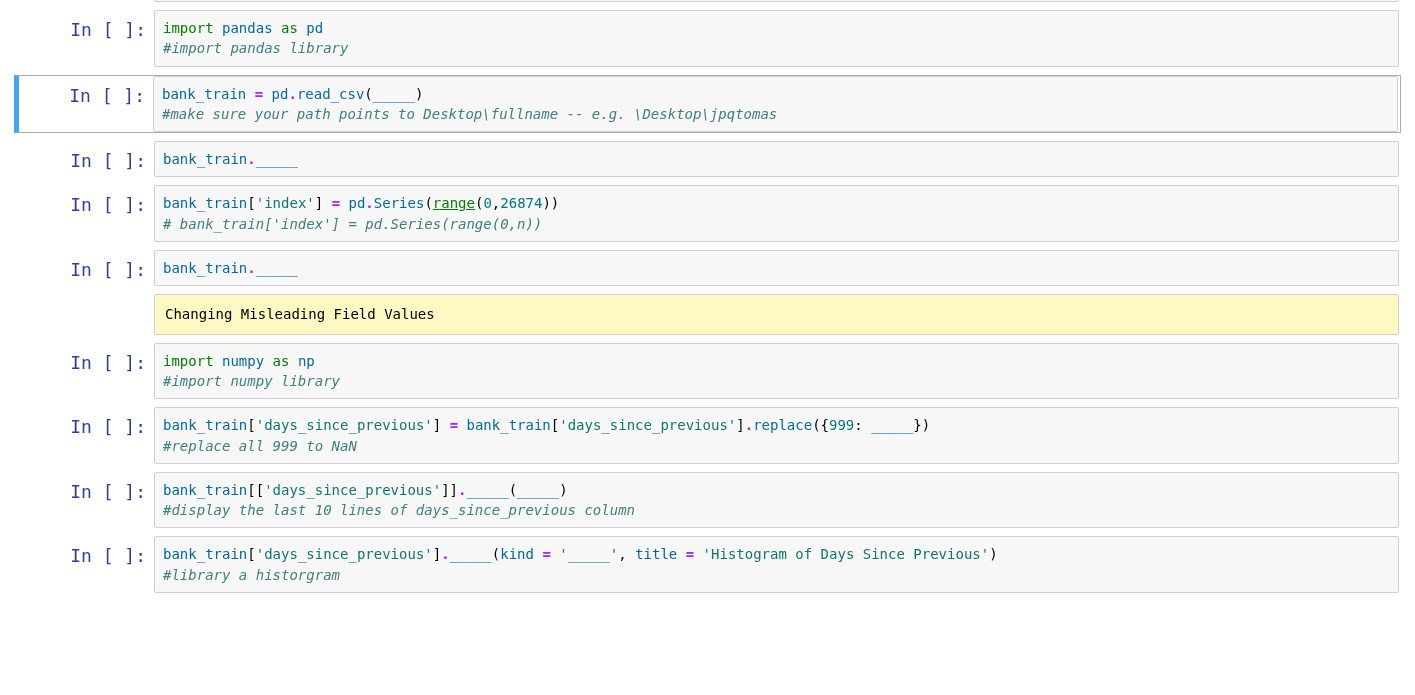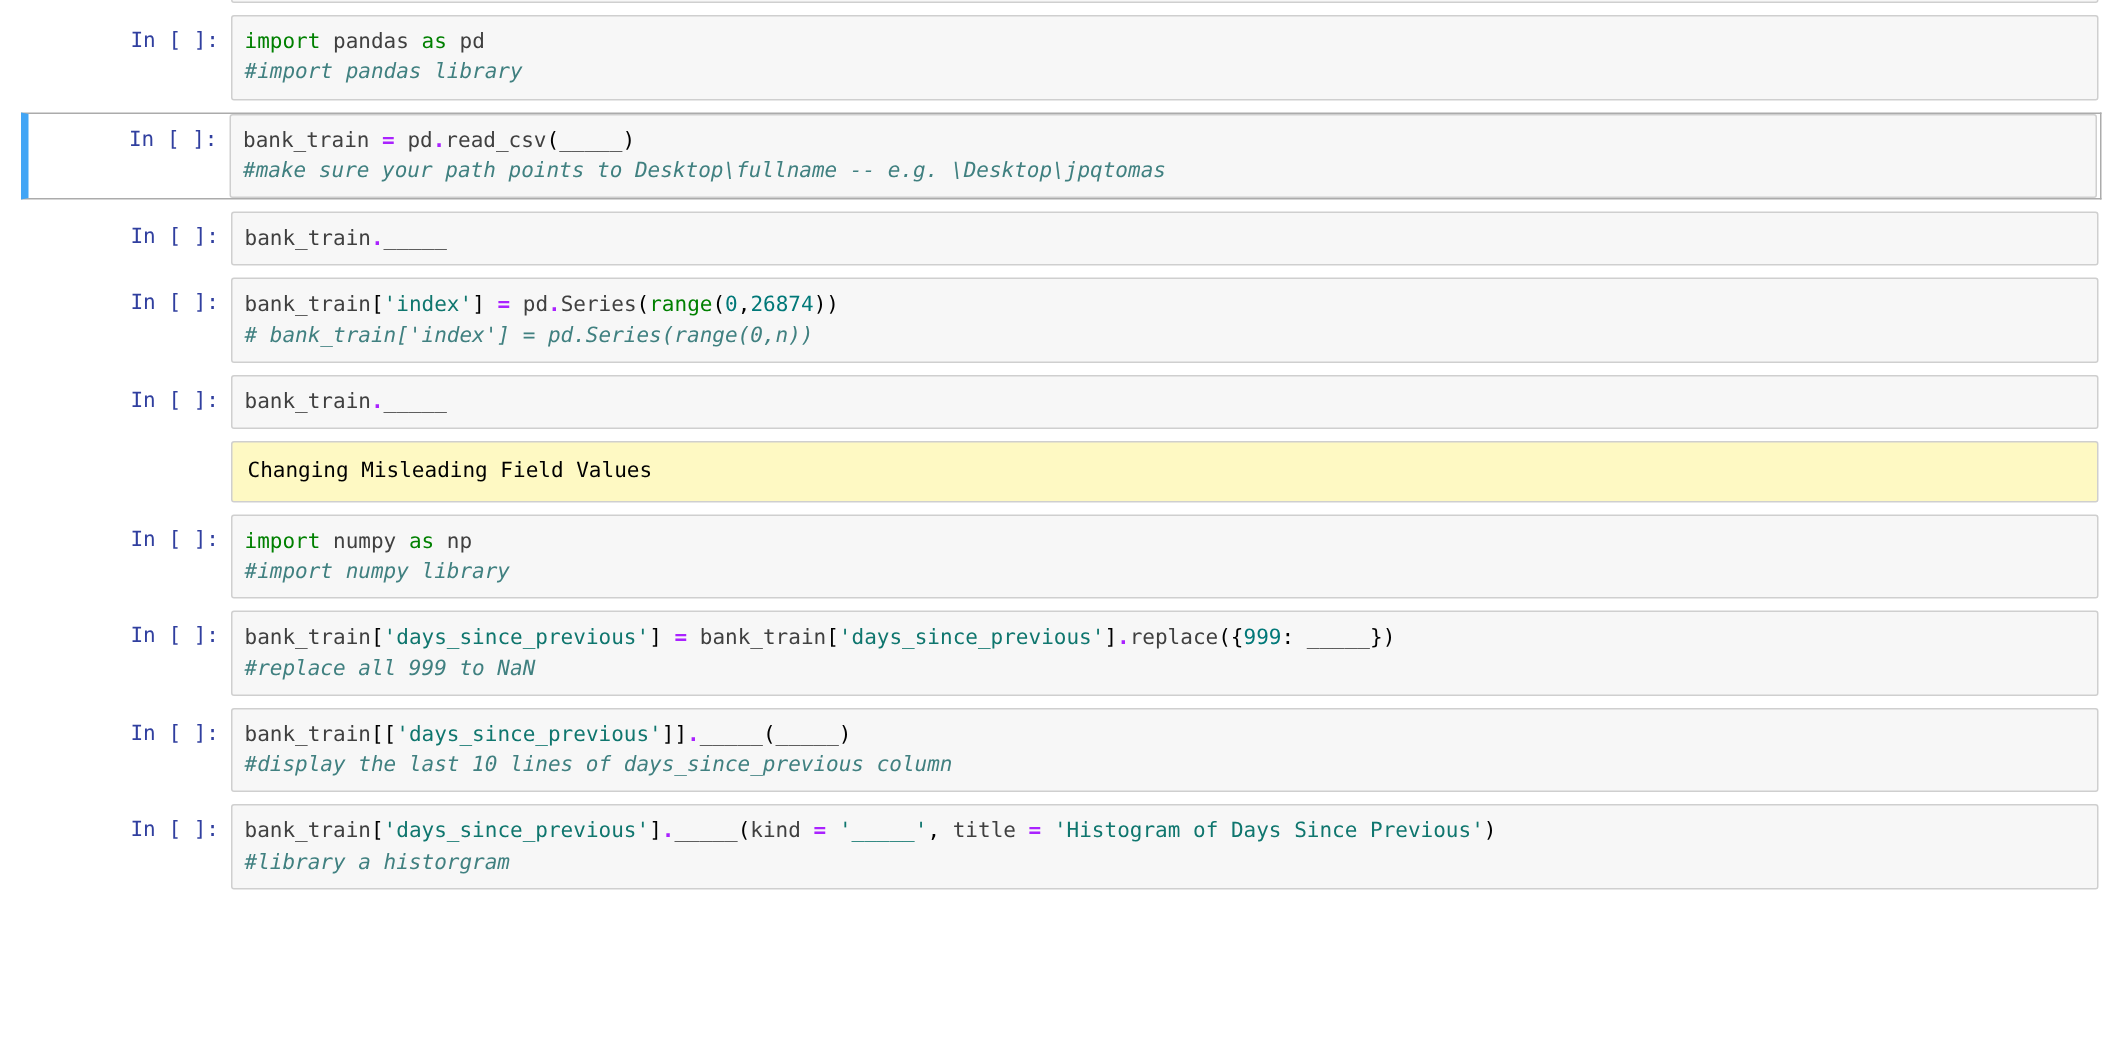--- a/index.html
+++ b/index.html
@@ -25,21 +25,21 @@
   }
   .cell.selected .prompt {
     padding-left: 0;
   }
   .prompt {
     width: 140px;
     flex-shrink: 0;
     text-align: right;
     padding: 9px 8px 0 4px;
     font-family: monospace;
-    font-size: 14px;
+    font-size: 18px;
     color: #303F9F;
   }
   .cell.selected .prompt {
     width: 134px;
   }
   .prompt-text { white-space: pre; }
   .input-area {
     flex: 1;
     border: 1px solid #cfcfcf;
     border-radius: 2px;
@@ -56,22 +56,22 @@
     border: 1px solid #cfcfcf;
     border-radius: 2px;
     background: #fef9c3;
     padding: 9px 10px;
     font-family: "DejaVu Sans Mono", Menlo, Consolas, monospace;
     font-size: 14px;
     line-height: 1.45;
     margin-right: 2px;
   }
   .tok-keyword { color: #008000; font-weight: normal; }
-  .tok-builtin { color: #008000; }
-  .tok-name { color: #404040; }
+  .tok-builtin { color: #008000; text-decoration: underline; }
+  .tok-name { color: #0369a1; }
   .tok-op { color: #AA22FF; font-weight: bold; }
   .tok-punc { color: #000; }
   .tok-string { color: #0f766e; }
   .tok-number { color: #007878; }
   .tok-comment { color: #408080; font-style: italic; margin-top: 32px; }
   pre { margin: 0; font-family: inherit; }
 </style>
 </head>
 <body>
 

